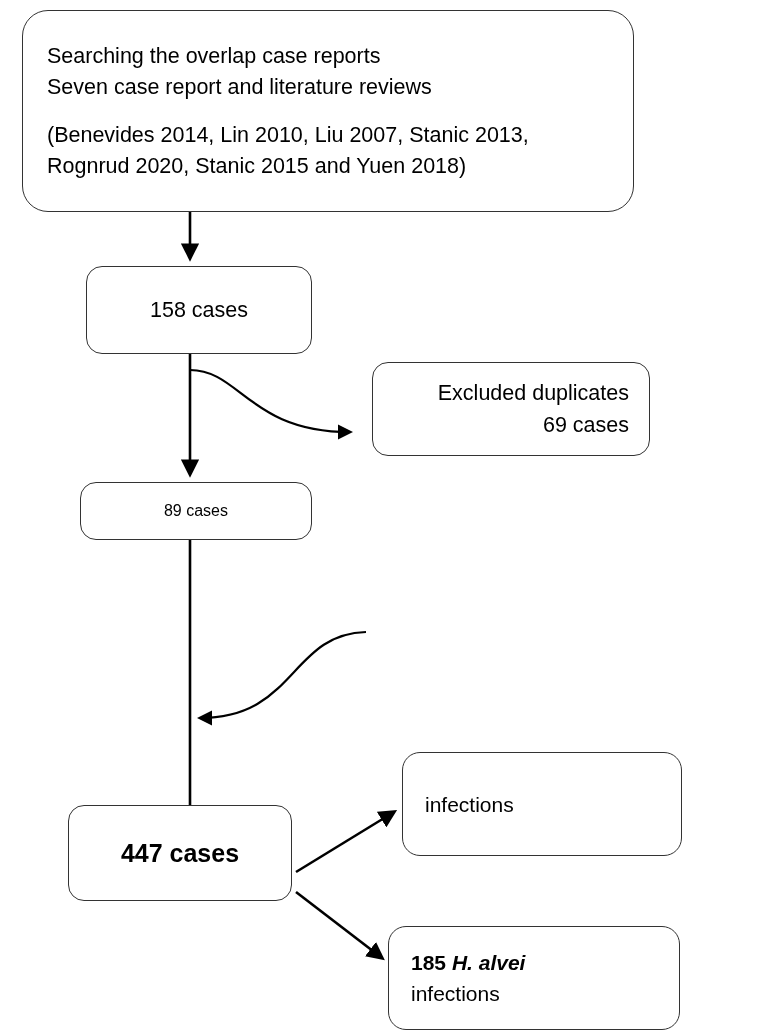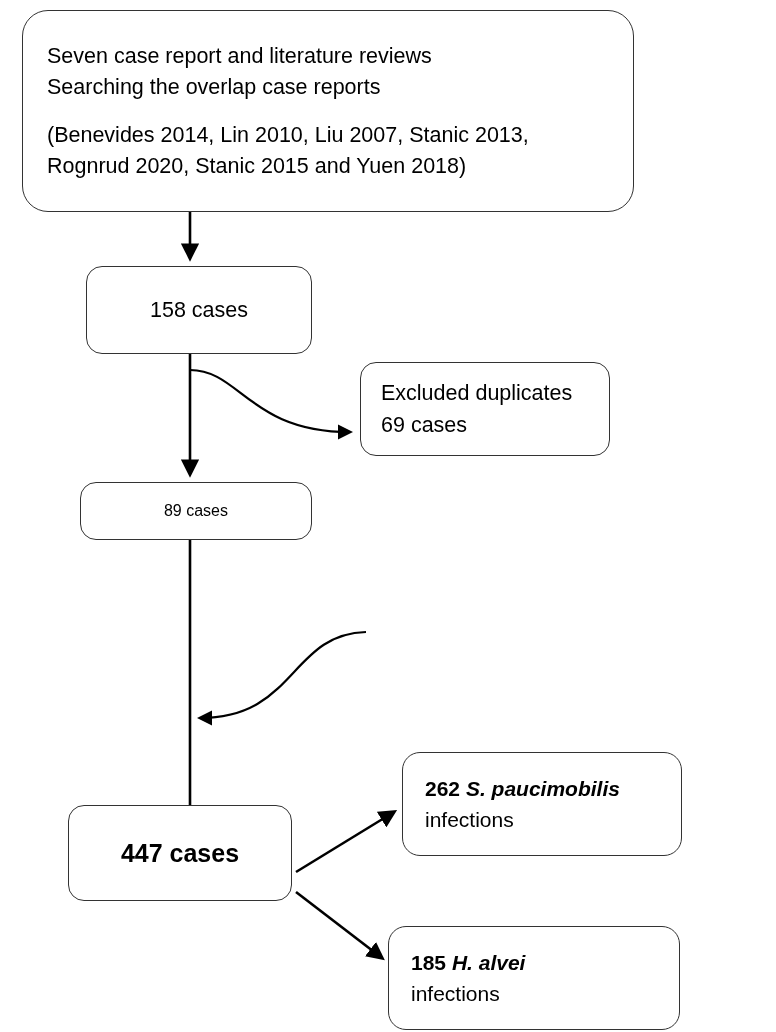--- a/index.html
+++ b/index.html
@@ -66,26 +66,27 @@
     height: 88px;
     align-items: center;
     border-radius: 16px;
   }
   #node-total .line {
     font-size: 21.5px;
   }
 
   
   #node-excluded {
-    left: 360px;
+    left: 372px;
     top: 362px;
-    width: 250px;
+    width: 278px;
     height: 94px;
     padding: 0 20px;
     border-radius: 16px;
+    text-align: right;
   }
   #node-excluded .line {
     font-size: 21.5px;
     line-height: 32px;
   }
 
   
   #node-after {
     left: 80px;
     top: 482px;
@@ -191,22 +192,22 @@
     <line x1="190" y1="540" x2="190" y2="836" stroke="#000000" stroke-width="2.6" marker-end="url(#arrow)"></line>
 
     <path d="M 366 632 C 290 634, 296 718, 200 718" fill="none" stroke="#000000" stroke-width="2.2" marker-end="url(#arrow)"></path>
 
     <line x1="296" y1="872" x2="394" y2="812" stroke="#000000" stroke-width="2.6" marker-end="url(#arrow)"></line>
 
     <line x1="296" y1="892" x2="382" y2="958" stroke="#000000" stroke-width="2.6" marker-end="url(#arrow)"></line>
   </svg>
 
   <div class="node" id="node-source">
+    <div class="line">Searching the overlap case reports</div>
     <div class="line">Seven case report and literature reviews</div>
-    <div class="line">Searching the overlap case reports</div>
     <div class="gap"></div>
     <div class="line">(Benevides 2014, Lin 2010, Liu 2007, Stanic 2013,</div>
     <div class="line">Rognrud 2020, Stanic 2015 and Yuen 2018)</div>
   </div>
 
   <div class="node" id="node-total">
     <div class="line">158 cases</div>
   </div>
 
   <div class="node" id="node-excluded">
@@ -217,21 +218,20 @@
   <div class="node" id="node-after">
     <div class="line">89 cases</div>
   </div>
 
 
   <div class="node" id="node-final">
     <div class="line">447 cases</div>
   </div>
 
   <div class="node" id="node-spauci">
-    <div class="line"><span>262 </span><em>S. paucimobilis</em></div>
     <div class="line plain">infections</div>
   </div>
 
   <div class="node" id="node-halvei">
     <div class="line"><span>185 </span><em>H. alvei</em></div>
     <div class="line plain">infections</div>
   </div>
 
 </div>
 

